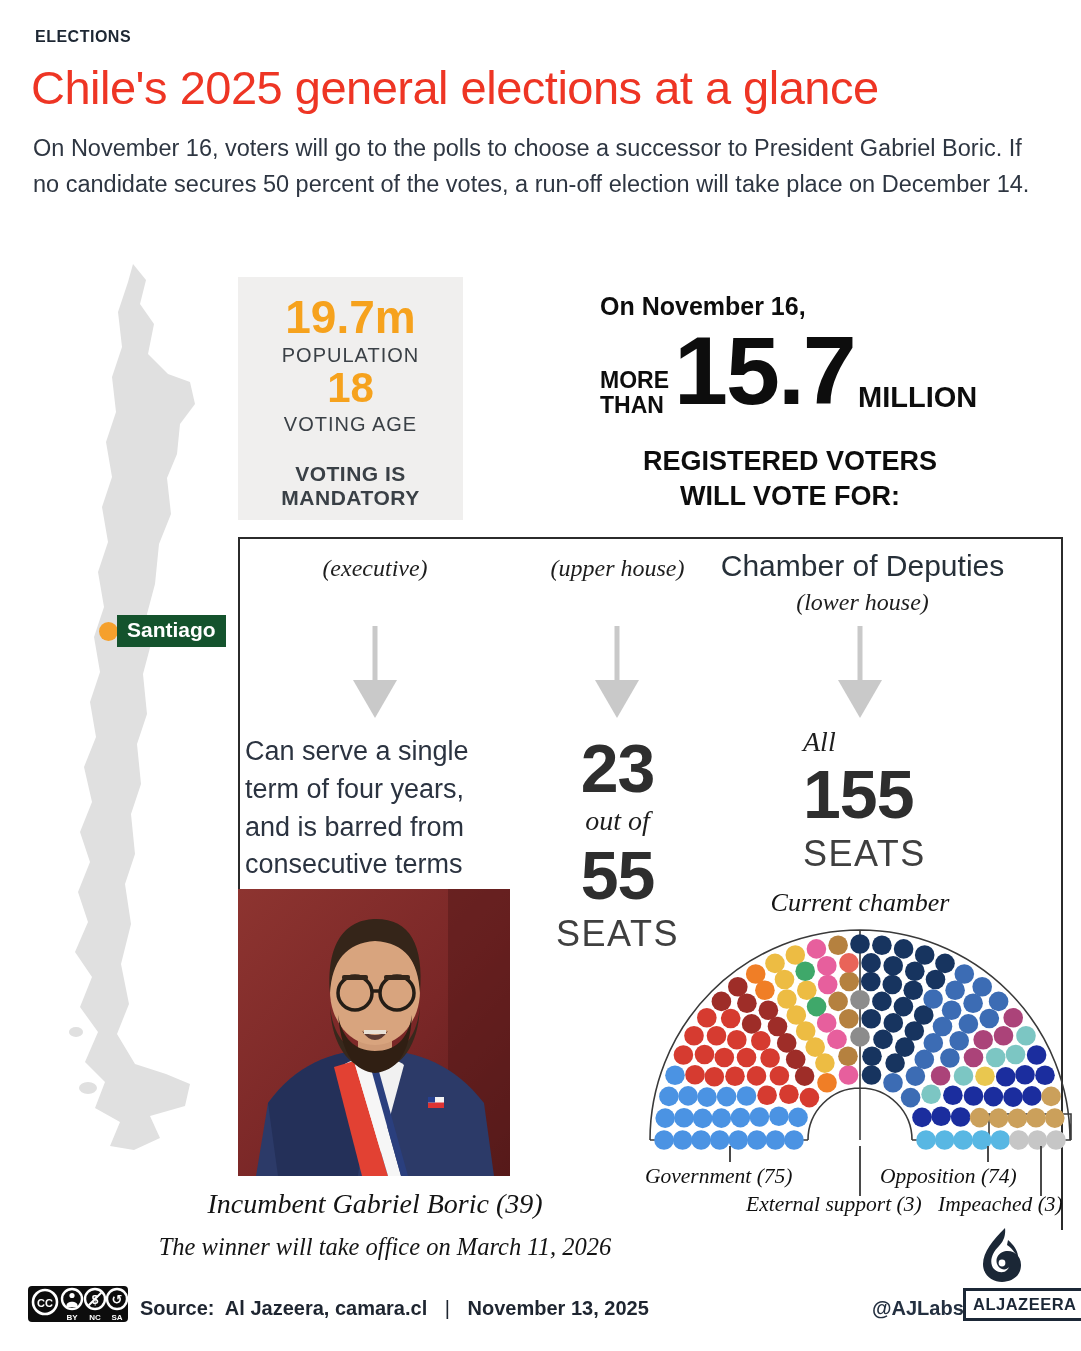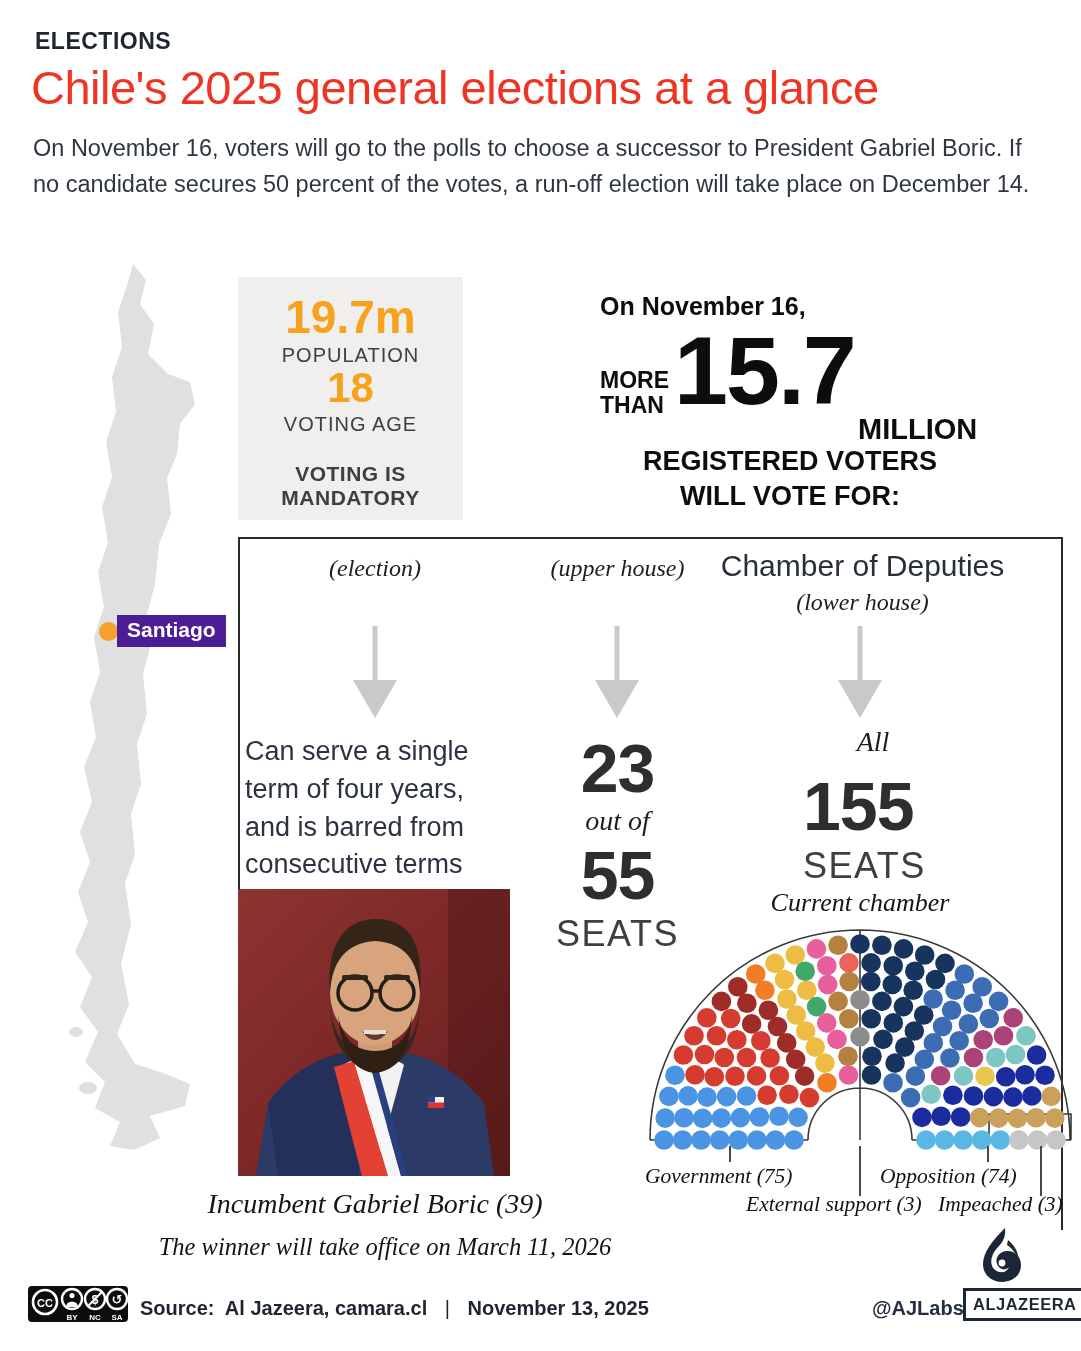--- a/index.html
+++ b/index.html
@@ -1,44 +1,44 @@
 <!DOCTYPE html>
 <html><head>
 <meta charset="utf-8">
 <style>
   * { margin:0; padding:0; box-sizing:border-box; }
   body { background:#fff; font-family:"Liberation Sans", sans-serif; }
   .canvas { position:relative; width:1081px; height:1351px; background:#fff; overflow:hidden; }
   .abs { position:absolute; }
 
   
-  .kicker { left:35px; top:28px; font-size:23px; font-weight:bold; letter-spacing:.5px; color:#1d2733; }
+  .kicker { left:35px; top:28px; font-size:16px; font-weight:bold; letter-spacing:.5px; color:#1d2733; }
   .title  { left:31px; top:60px; font-size:47px; letter-spacing:-.5px; color:#ee3524; font-weight:400; }
   .intro  { left:33px; top:131px; width:1020px; font-size:23.5px; line-height:1.52; color:#2e3642; }
 
   
   .map-svg { left:38px; top:262px; }
   .city-dot { left:99px; top:622px; width:19px; height:19px; border-radius:50%; background:#f5a02c; }
-  .city-label { left:117px; top:615px; background:#4c1d95; color:#fff; font-size:21px; font-weight:bold; padding:3px 10px 5px; }
+  .city-label { left:117px; top:615px; background:#14532d; color:#fff; font-size:21px; font-weight:bold; padding:3px 10px 5px; }
 
   
   .stats { left:238px; top:277px; width:225px; height:243px; background:#f0efee; text-align:center; }
   .stat-big { font-size:46px; font-weight:bold; color:#f6a21d; line-height:1; }
   .stat-big.second { font-size:42px; }
   .stat-label { font-size:20px; color:#3a4046; letter-spacing:1px; margin-top:4px; }
   .stat-mandatory { font-size:21px; font-weight:bold; color:#3a4046; letter-spacing:.5px; margin-top:26px; }
   .stats .pad-top { padding-top:17px; }
   .stats .gap { }
 
   
   .voters { color:#0d0d0d; }
   .v-date { left:600px; top:292px; font-size:25px; font-weight:bold; }
   .v-more { left:600px; top:368px; font-size:23px; font-weight:bold; line-height:1.1; }
   .v-big  { left:674px; top:327px; font-size:97px; font-weight:bold; line-height:.9; letter-spacing:-2px; }
-  .v-million { left:858px; top:381px; font-size:29px; font-weight:bold;margin-top:32px; }
+  .v-million { left:858px; top:381px; font-size:29px; font-weight:bold; }
   .v-line1 { left:600px; top:446px; width:380px; text-align:center; font-size:27px; font-weight:bold; }
   .v-line2 { left:600px; top:481px; width:380px; text-align:center; font-size:27px; font-weight:bold; }
 
   
   .box-top   { left:238px; top:537px; width:825px; height:2px; background:#2b2b2b; }
   .box-left  { left:238px; top:537px; width:2px; height:355px; background:#2b2b2b; }
   .box-right { left:1061px; top:537px; width:2px; height:693px; background:#2b2b2b; }
 
   .col-title { font-size:30px; color:#273039; text-align:center; }
   .col-sub   { font-family:"Liberation Serif", serif; font-style:italic; font-size:24px; color:#1e1e1e; text-align:center; margin-top:6px; }
@@ -54,21 +54,21 @@
 
   .photo { left:238px; top:889px; width:272px; height:287px; }
   .caption  { left:200px; top:1188px; width:350px; text-align:center; font-family:"Liberation Serif", serif; font-style:italic; font-size:28px; color:#141414; }
   .footnote { left:145px; top:1233px; width:480px; text-align:center; font-family:"Liberation Serif", serif; font-style:italic; font-size:24.5px; color:#141414; }
 
   .senate-nums { left:530px; top:736px; width:175px; text-align:center; color:#2e2e2e; }
   .num-big { font-size:68px; font-weight:bold; line-height:.95; letter-spacing:-1px; }
   .out-of { font-family:"Liberation Serif", serif; font-style:italic; font-size:28px; color:#1e1e1e; margin:4px 0 6px; }
   .seats-word { font-size:36px; font-weight:400; color:#3f3f3f; letter-spacing:1.5px; margin-top:6px; }
   .chamber-nums { left:803px; top:726px; width:140px; text-align:left; color:#2e2e2e; }
-  .all-word { font-family:"Liberation Serif", serif; font-style:italic; font-size:28px; color:#1e1e1e; margin-bottom:16px;text-align:center; }
+  .all-word { font-family:"Liberation Serif", serif; font-style:italic; font-size:28px; color:#1e1e1e; margin-bottom:4px; }
   .chart-title { left:740px; top:888px; width:240px; text-align:center; font-family:"Liberation Serif", serif; font-style:italic; font-size:26px; color:#141414; }
 
   .parl { left:648px; top:928px; }
   .callout-line { width:1.6px; background:#4a4a4a; }
   .cl-gov { left:729px; top:1146px; height:16px; }
   .cl-ext { left:859px; top:1146px; height:50px; }
   .cl-opp { left:987px; top:1146px; height:16px; }
   .cl-imp { left:1040px; top:1146px; height:50px; }
   .parl-label { font-family:"Liberation Serif", serif; font-style:italic; font-size:21.5px; color:#101010; white-space:nowrap; }
   .lb-gov { left:645px; top:1164px; }
@@ -118,21 +118,21 @@
   <div class="abs v-big voters">15.7</div>
   <div class="abs v-million voters">MILLION</div>
   <div class="abs v-line1 voters">REGISTERED VOTERS</div>
   <div class="abs v-line2 voters">WILL VOTE FOR:</div>
 
   <div class="abs box-top"></div>
   <div class="abs box-left"></div>
   <div class="abs box-right"></div>
 
   <div class="abs hd-president">
-    <div class="col-sub">(election)</div>
+    <div class="col-sub">(executive)</div>
   </div>
   <div class="abs hd-senate">
     <div class="col-sub">(upper house)</div>
   </div>
   <div class="abs hd-chamber">
     <div class="col-title">Chamber of Deputies</div>
     <div class="col-sub">(lower house)</div>
   </div>
 
   <svg class="abs arrow ar-president" viewBox="0 0 46 94">

